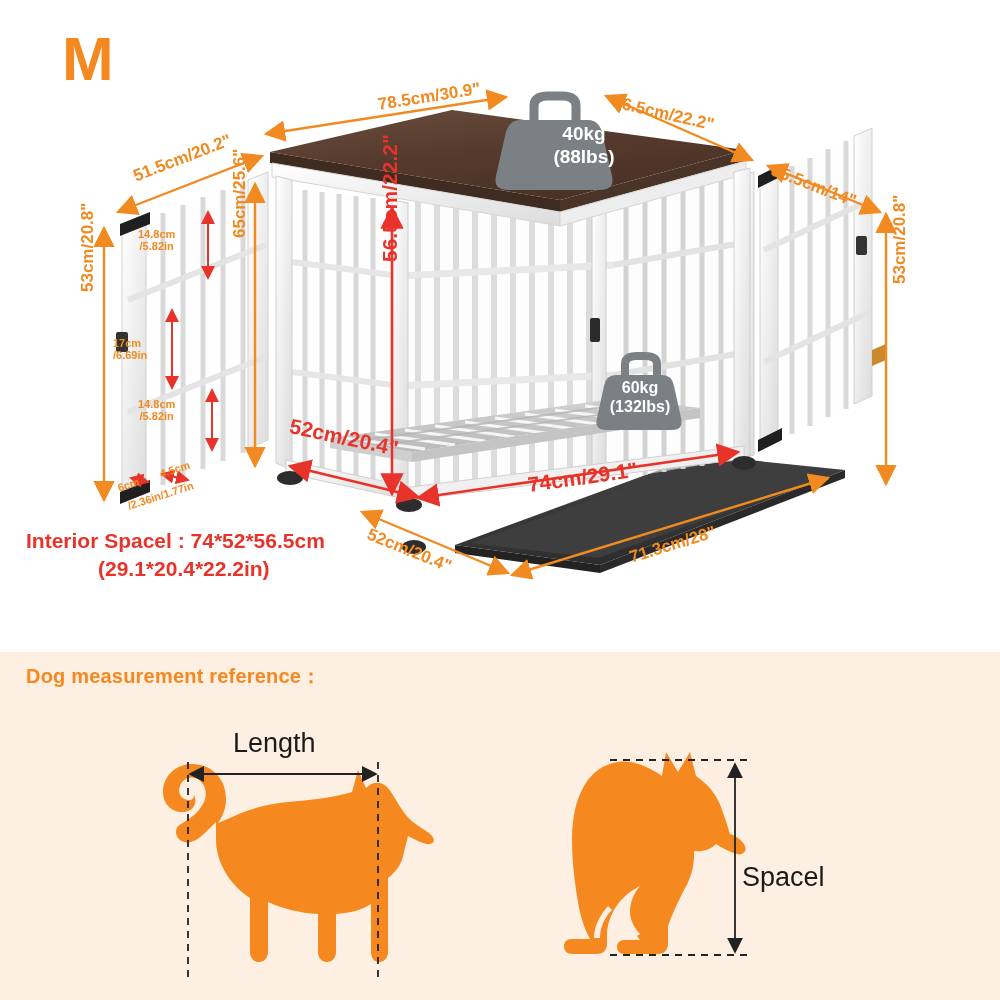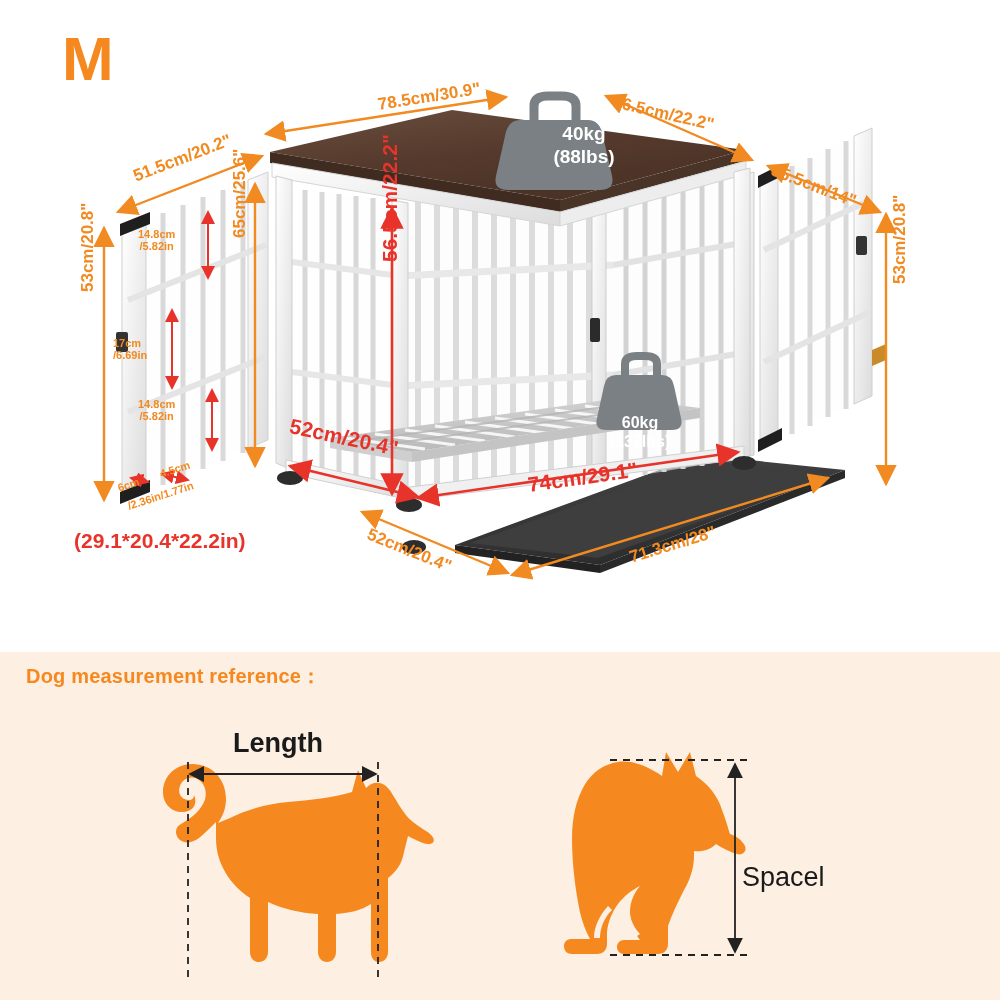--- a/index.html
+++ b/index.html
@@ -33,30 +33,30 @@
   .dim.o{color:#f18a21;}
   .dim.r{color:#e8332a;}
   .dim.sm{font-size:11px;}
   .dim.md{font-size:17px;}
   .dim.lg{font-size:21px;}
 
   .interior{
     position:absolute;left:26px;top:527px;
     color:#e8332a;font-size:21px;font-weight:bold;line-height:1.35;
   }
-  .interior .l2{display:block;margin-left:48px;}
+  .interior .l2{display:block;margin-left:72px;}
 
   
   .dog-title{
     position:absolute;left:26px;top:663px;
     color:#f5881f;font-size:20px;font-weight:bold;letter-spacing:.2px;
   }
   .label-length{
     position:absolute;left:233px;top:728px;
-    color:#1a1a1a;font-size:27px;font-weight:bold;
+    color:#1a1a1a;font-size:27px;font-weight:normal;
   }
   .label-height{
     position:absolute;left:742px;top:862px;
     color:#1a1a1a;font-size:27px;font-weight:normal;
   }
 </style>
 </head>
 <body>
 
 <div id="stage">
@@ -302,21 +302,21 @@
         <path d="M616,375 L662,375 Q672,375 674,386 L681,418 Q684,430 672,430 L606,430 Q594,430 597,418 L604,386 Q606,375 616,375 Z" fill="#7b8084"></path>
         <path d="M625,377 L625,364 Q625,356 637,356 L645,356 Q657,356 657,364 L657,377" stroke="#7b8084" stroke-width="8" fill="none"></path>
       </g>
     </svg>
   </div>
 
   <div style="position:absolute;left:524px;top:122px;width:120px;text-align:center;color:#fff;font-size:19px;font-weight:bold;line-height:1.22;">
     <div>40kg</div>
     <div>(88lbs)</div>
   </div>
-  <div style="position:absolute;left:596px;top:378px;width:88px;text-align:center;color:#fff;font-size:16px;font-weight:bold;line-height:1.2;margin-top:35px;">
+  <div style="position:absolute;left:596px;top:378px;width:88px;text-align:center;color:#fff;font-size:16px;font-weight:bold;line-height:1.2;">
     <div>60kg</div>
     <div>(132lbs)</div>
   </div>
 
   <div class="dim o md" style="left:378px;top:95px;transform:rotate(-9deg);transform-origin:left center;">78.5cm/30.9"</div>
 
   <div class="dim o md" style="left:613px;top:92px;transform:rotate(13deg);transform-origin:left center;">56.5cm/22.2"</div>
 
   <div class="dim o md" style="left:134px;top:167px;transform:rotate(-21deg);transform-origin:left center;">51.5cm/20.2"</div>
 
@@ -357,20 +357,21 @@
     <span>6cm</span>
   </div>
   <div class="dim o sm" style="left:160px;top:468px;transform:rotate(-18deg);transform-origin:left center;">
     <span>4.5cm</span>
   </div>
   <div class="dim o sm" style="left:128px;top:500px;transform:rotate(-18deg);transform-origin:left center;">
     <span>/2.36in</span><span>/1.77in</span>
   </div>
 
   <div class="interior">
+    <span>Interior Spacel : 74*52*56.5cm</span>
     <span class="l2">(29.1*20.4*22.2in)</span>
   </div>
 
   <div class="dog-title">Dog measurement reference：</div>
   <div class="label-length">Length</div>
   <div class="label-height">Spacel</div>
 
   <svg style="position:absolute;left:0;top:652px;" width="1000" height="348" viewBox="0 0 1000 348">
     <defs>
       <marker id="arrK" markerWidth="9" markerHeight="9" refX="8" refY="4.5" orient="auto">

